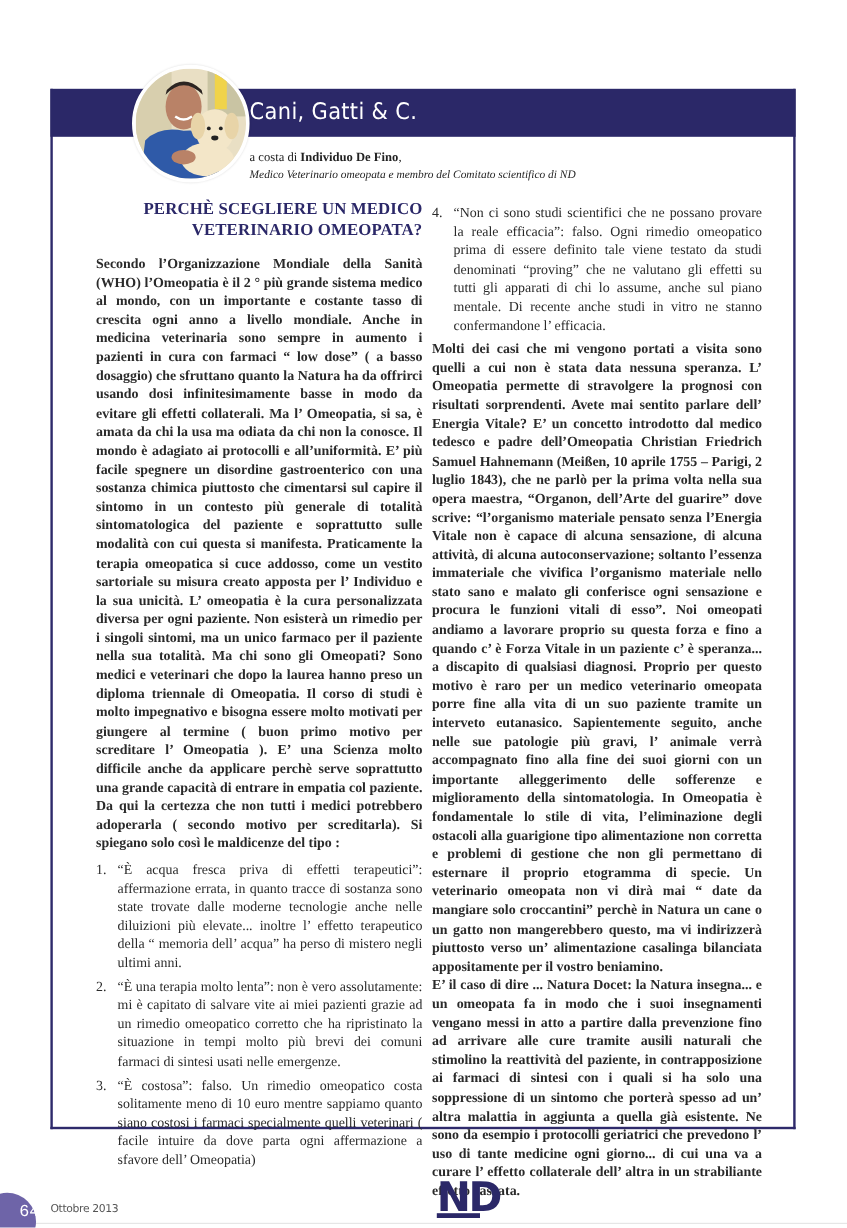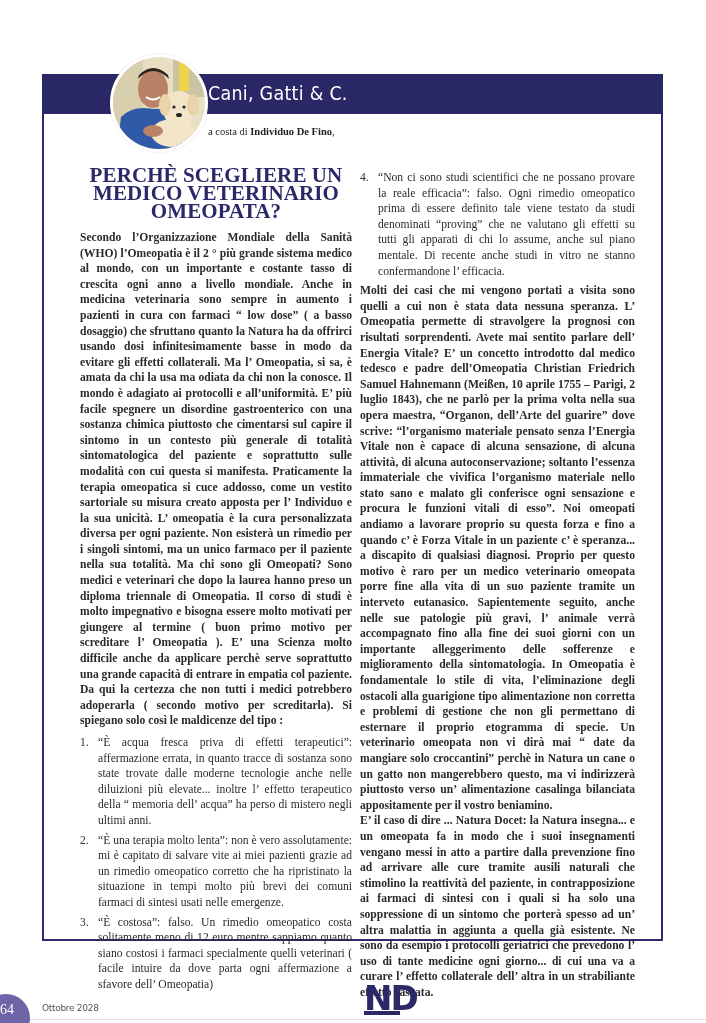--- a/index.html
+++ b/index.html
@@ -28,34 +28,34 @@
   }
   .credit b { font-weight: bold; }
   .credit .role { font-style: italic; font-size: 9.5px; display: block; }
   .col {
     position: absolute; top: 170px; width: 272px; font-size: 11.6px; line-height: 15.6px; text-align: justify;
     hyphens: manual;
   }
   .col-left { left: 80px; top: 166px; }
   .col-right { left: 360px; width: 275px; top: 170px; }
   .article-title {
-    font-family: "Liberation Serif", serif; font-weight: bold; color: #2b2868; font-size: 21px;
-    line-height: 18px; margin: 0 0 10px 0; text-align: center; letter-spacing: 0.1px;
+    font-family: "Liberation Serif", serif; font-weight: bold; color: #2b2868; font-size: 14px;
+    line-height: 18px; margin: 0 0 10px 0; text-align: right; letter-spacing: 0.1px;
   }
   .col p { margin: 0; font-weight: bold; }
   ol.points { margin: 6px 0 0 0; padding: 0; list-style: none; }
   ol.points li { position: relative; padding-left: 18px; margin-bottom: 4px; }
   ol.points li .num { position: absolute; left: 0; top: 0; }
   .footer-badge {
     position: absolute; left: -18px; top: 994px; width: 48px; height: 48px; border-radius: 50%;
     background: #6e64a8;
   }
   .footer-page {
-    position: absolute; left: 0; top: 1018px; transform: translateY(-100%);
-    color: #ffffff; font-family: Liberation Serif, serif; font-size: 14px; line-height: 16px;
+    position: absolute; left: 16px; top: 1018px; transform: translateY(-100%);
+    color: #ffffff; font-family: Liberation Mono, monospace; font-size: 14px; line-height: 16px;
   }
   .footer-date {
     position: absolute; left: 42px; top: 1013px; transform: translateY(-100%);
     font-family: "DejaVu Sans", sans-serif; font-size: 9px; color: #555; letter-spacing: -0.3px;
   }
   .footer-line { position: absolute; left: 0; right: 0; top: 1019px; height: 1px; background: #e6e6e6; }
   .logo { position: absolute; left: 364px; top: 987px; width: 38px; }
   .logo-text {
     font-family: "DejaVu Sans", sans-serif; font-weight: bold; color: #2b2868; font-size: 34px;
     line-height: 22px; letter-spacing: -2px; display: block;
@@ -85,40 +85,41 @@
     <circle cx="61" cy="50" r="1.6" fill="#222"></circle>
     <circle cx="71" cy="50" r="1.6" fill="#222"></circle>
     <ellipse cx="66" cy="58" rx="3" ry="2" fill="#222"></ellipse>
     <ellipse cx="60" cy="76" rx="22" ry="14" fill="#f3e6c8"></ellipse>
     <ellipse cx="40" cy="74" rx="10" ry="6" fill="#b98267"></ellipse>
   </svg>
 </div>
 
 <div class="credit">
   <span>a costa di </span><b>Individuo De Fino</b><span>,</span>
+  <span class="role">Medico Veterinario omeopata e membro del Comitato scientifico di ND</span>
 </div>
 
 <div class="col col-left">
   <h1 class="article-title">PERCHÈ SCEGLIERE UN MEDICO VETERINARIO OMEOPATA?</h1>
   <p>Secondo l’Organizzazione Mondiale della Sanità (WHO) l’Omeopatia è il 2 ° più grande sistema medico al mondo, con un importante e costante tasso di crescita ogni anno a livello mondiale. Anche in medicina veterinaria sono sempre in aumento i pazienti in cura con farmaci “ low dose” ( a basso dosaggio) che sfruttano quanto la Natura ha da offrirci usando dosi infinitesimamente basse in modo da evitare gli effetti collaterali. Ma l’ Omeopatia, si sa, è amata da chi la usa ma odiata da chi non la conosce. Il mondo è adagiato ai protocolli e all’uniformità. E’ più facile spegnere un disordine gastroenterico con una sostanza chimica piuttosto che cimentarsi sul capire il sintomo in un contesto più generale di totalità sintomatologica del paziente e soprattutto sulle modalità con cui questa si manifesta. Praticamente la terapia omeopatica si cuce addosso, come un vestito sartoriale su misura creato apposta per l’ Individuo e la sua unicità. L’ omeopatia è la cura personalizzata diversa per ogni paziente. Non esisterà un rimedio per i singoli sintomi, ma un unico farmaco per il paziente nella sua totalità. Ma chi sono gli Omeopati? Sono medici e veterinari che dopo la laurea hanno preso un diploma triennale di Omeopatia. Il corso di studi è molto impegnativo e bisogna essere molto motivati per giungere al termine ( buon primo motivo per screditare l’ Omeopatia ). E’ una Scienza molto difficile anche da applicare perchè serve soprattutto una grande capacità di entrare in empatia col paziente. Da qui la certezza che non tutti i medici potrebbero adoperarla ( secondo motivo per screditarla). Si spiegano solo così le maldicenze del tipo :</p>
   <ol class="points">
     <li><span class="num">1.</span><span>“È  acqua fresca priva di effetti terapeutici”:  affermazione errata, in quanto tracce di sostanza sono state trovate dalle moderne tecnologie anche nelle diluizioni  più elevate... inoltre l’ effetto terapeutico della “ memoria dell’ acqua” ha perso di mistero negli ultimi anni.</span></li>
     <li><span class="num">2.</span><span>“È una terapia molto lenta”: non è vero assolutamente: mi è capitato di salvare vite ai miei pazienti grazie ad un rimedio omeopatico corretto che ha ripristinato la situazione in tempi molto più brevi dei comuni farmaci di sintesi usati nelle emergenze.</span></li>
-    <li><span class="num">3.</span><span>“È costosa”: falso. Un rimedio omeopatico costa solitamente meno di 12 euro mentre sappiamo quanto siano costosi i farmaci specialmente quelli veterinari ( facile intuire da dove parta ogni affermazione a sfavore dell’ Omeopatia)</span></li>
+    <li><span class="num">3.</span><span>“È costosa”: falso. Un rimedio omeopatico costa solitamente meno di 10 euro mentre sappiamo quanto siano costosi i farmaci specialmente quelli veterinari ( facile intuire da dove parta ogni affermazione a sfavore dell’ Omeopatia)</span></li>
   </ol>
 </div>
 
 <div class="col col-right">
   <ol class="points" style="margin-top:0">
     <li><span class="num">4.</span><span>“Non ci sono studi scientifici che ne possano provare la reale efficacia”: falso. Ogni rimedio omeopatico prima di essere definito tale viene testato da studi denominati “proving” che ne valutano gli effetti su tutti gli apparati di chi lo assume, anche sul piano mentale. Di recente anche studi in vitro ne stanno confermandone l’ efficacia.</span></li>
   </ol>
   <p>Molti dei casi che mi vengono portati a visita sono quelli a cui non è stata data nessuna speranza. L’ Omeopatia permette di stravolgere la prognosi con risultati sorprendenti. Avete mai sentito parlare dell’ Energia Vitale? E’ un concetto introdotto dal medico tedesco e padre dell’Omeopatia Christian Friedrich Samuel Hahnemann (Meißen, 10 aprile 1755 – Parigi, 2 luglio 1843), che ne parlò per la prima volta nella sua opera maestra, “Organon, dell’Arte del guarire” dove scrive: “l’organismo materiale pensato senza l’Energia Vitale non è capace di alcuna sensazione, di alcuna attività, di alcuna autoconservazione; soltanto l’essenza immateriale che vivifica l’organismo materiale nello stato sano e malato gli conferisce ogni sensazione e procura le funzioni vitali di esso”. Noi omeopati andiamo a lavorare proprio su questa forza e fino a quando c’ è Forza Vitale in un paziente c’ è speranza... a discapito di qualsiasi diagnosi. Proprio per questo motivo è raro per un medico veterinario omeopata porre fine alla vita di un suo paziente tramite un interveto eutanasico. Sapientemente seguito, anche nelle sue patologie più gravi, l’ animale verrà accompagnato fino alla fine dei suoi giorni con un importante alleggerimento delle sofferenze e miglioramento della sintomatologia. In Omeopatia è fondamentale lo stile di vita, l’eliminazione degli ostacoli alla guarigione tipo alimentazione non corretta e problemi di gestione che non gli permettano di esternare il proprio etogramma di specie. Un veterinario omeopata non vi dirà mai “ date da mangiare solo croccantini” perchè in Natura un cane o un gatto non mangerebbero questo, ma vi indirizzerà piuttosto verso un’ alimentazione casalinga bilanciata appositamente per il vostro beniamino.</p>
   <p>E’ il caso di dire ... Natura Docet: la Natura insegna... e un omeopata fa in modo che i suoi insegnamenti vengano messi in atto a partire dalla prevenzione fino ad arrivare alle cure tramite ausili naturali che stimolino la reattività del paziente, in contrapposizione ai farmaci di sintesi con i quali si ha solo una soppressione di un sintomo che porterà spesso ad un’ altra malattia in aggiunta a quella già esistente. Ne sono da esempio i protocolli geriatrici che prevedono l’ uso di tante medicine ogni giorno... di cui una va a curare l’ effetto collaterale dell’ altra in un strabiliante effetto cascata.</p>
 </div>
 
 <div class="footer-line"></div>
 <div class="footer-badge"></div>
 <div class="footer-page">64</div>
-<div class="footer-date">Ottobre 2028</div>
+<div class="footer-date">Ottobre 2013</div>
 <div class="logo">
   <span class="logo-text">ND</span>
   <span class="logo-strip"></span>
 </div>
 
 </body></html>

